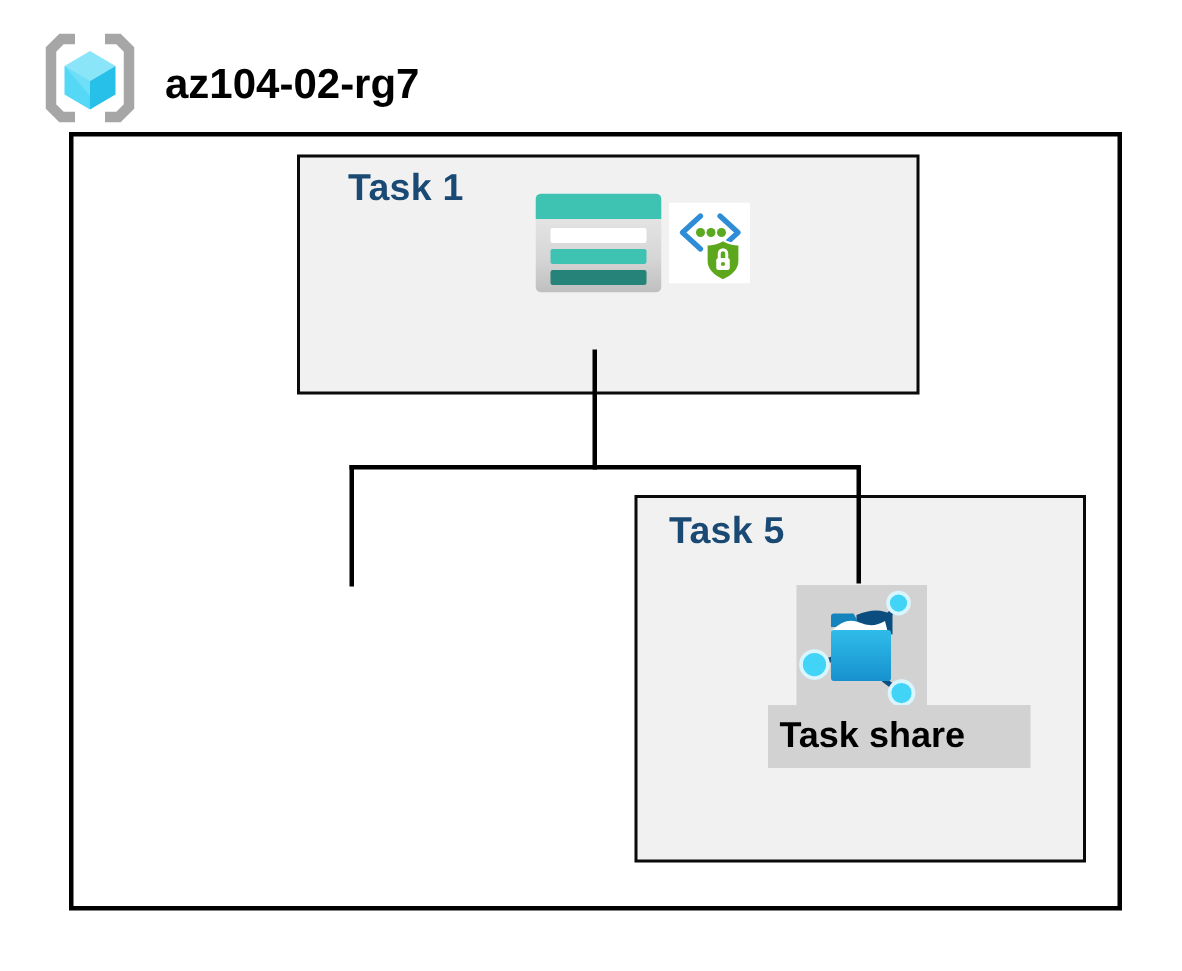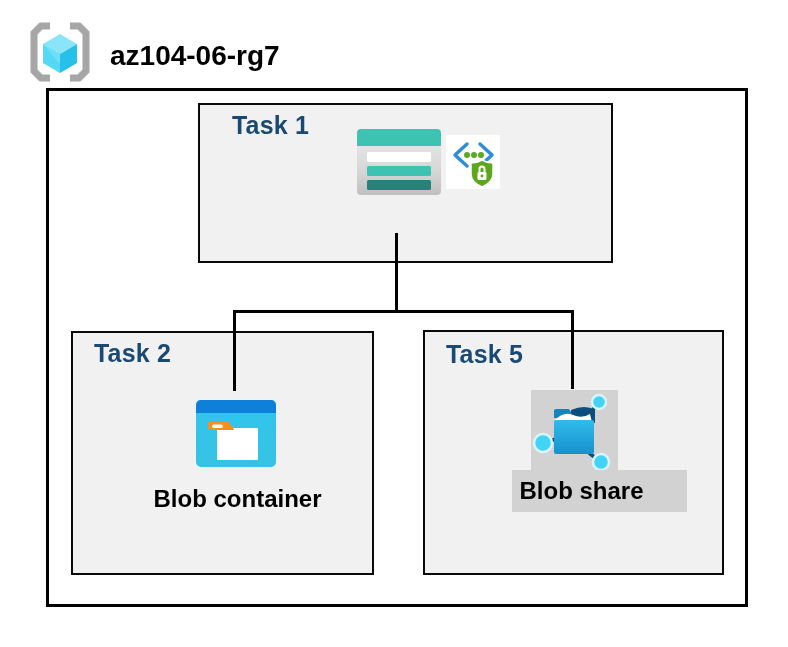--- a/index.html
+++ b/index.html
@@ -43,21 +43,21 @@
 <div id="canvas">
 
   <svg class="abs" style="left:28px; top:20px;" width="64" height="64" viewBox="0 0 64 64">
     <path d="M22 6 H13 L6 13 V51 L13 58 H22" fill="none" stroke="#a6a6a6" stroke-width="7"></path>
     <path d="M42 6 H51 L58 13 V51 L51 58 H42" fill="none" stroke="#a6a6a6" stroke-width="7"></path>
     <polygon points="32,14 49,24 32,34 15,24" fill="#8be5f9"></polygon>
     <polygon points="15,24 32,34 32,53 15,43" fill="#55d8f5"></polygon>
     <polygon points="49,24 32,34 32,53 49,43" fill="#27c0e8"></polygon>
     <polygon points="32,34 15,24 32,44" fill="#6fdef7"></polygon>
   </svg>
-  <div class="header-title">az104-06-rg7</div>
+  <div class="header-title">az104-02-rg7</div>
 
   <div class="outer-box"></div>
 
   <div class="task-box" style="left:198px; top:103px; width:415px; height:160px;padding-left:48px;">
     <div class="task-label" style="left:32px; top:6px;">Task 1</div>
 
     <svg class="abs" style="left:157px; top:24px;" width="84" height="66" viewBox="0 0 84 66">
       <defs>
         <linearGradient id="stg" x1="0" y1="0" x2="0" y2="1">
           <stop offset="0" stop-color="#ececec"></stop>
@@ -80,39 +80,20 @@
       <circle cx="28" cy="20" r="3" fill="#5ba821"></circle>
       <circle cx="35" cy="20" r="3" fill="#5ba821"></circle>
       <path d="M36 25 q5 3 11 3 v11 q0 8 -11 13 q-11 -5 -11 -13 V28 q6 0 11 -3 z" fill="#5da71d" stroke="#ffffff" stroke-width="1.5"></path>
       <rect x="31.5" y="37" width="9" height="8" rx="1.5" fill="#ffffff"></rect>
       <path d="M33.5 37 v-3 a2.5 2.5 0 0 1 5 0 v3" fill="none" stroke="#ffffff" stroke-width="2"></path>
       <circle cx="36" cy="41" r="1.4" fill="#5da71d"></circle>
     </svg>
 
   </div>
 
-  <div class="task-box" style="left:71px; top:331px; width:303px; height:244px;">
-    <div class="task-label" style="left:21px; top:6px;">Task 2</div>
-
-    <svg class="abs" style="left:123px; top:67px;" width="80" height="67" viewBox="0 0 80 67">
-      <defs>
-        <linearGradient id="blb" x1="0" y1="0" x2="0" y2="1">
-          <stop offset="0" stop-color="#30c4ee"></stop>
-          <stop offset="1" stop-color="#36c3e2"></stop>
-        </linearGradient>
-      </defs>
-      <rect x="0" y="0" width="80" height="67" rx="5" fill="url(#blb)"></rect>
-      <path d="M0 13 V5 a5 5 0 0 1 5 -5 H75 a5 5 0 0 1 5 5 V13 Z" fill="#0f80d9"></path>
-      <rect x="21" y="28" width="41" height="32" rx="1" fill="#ffffff"></rect>
-      <path d="M12 30 v-6 a2 2 0 0 1 2 -2 h17 a3 3 0 0 1 2.4 1.2 L38.5 30 Z" fill="#f78f20"></path>
-      <rect x="16" y="24.5" width="11" height="3.6" rx="1.8" fill="#ffffff"></rect>
-    </svg>
-
-    <div class="resource-label" style="top:152px; transform:translateX(15px);">Blob container</div>
-  </div>
 
   <div class="task-box" style="left:423px; top:330px; width:301px; height:245px;">
     <div class="task-label" style="left:21px; top:8px;">Task 5</div>
 
     <div class="gray-pad" style="left:106px; top:58px; width:87px; height:81px;">
 
       <svg class="abs" style="left:0; top:0;" width="87" height="81" viewBox="0 0 87 81">
         <defs>
           <linearGradient id="fsh" x1="0" y1="0" x2="0" y2="1">
             <stop offset="0" stop-color="#2fbcea"></stop>
@@ -126,21 +107,21 @@
         <path d="M23 28 v-7 a2 2 0 0 1 2 -2 h13 l5 9 z" fill="#1583bc"></path>
         <path d="M24 30 q9 -9 18 -5 q9 4 17 -1 l2 8 H24 Z" fill="#ffffff"></path>
         <rect x="23" y="30" width="40" height="34" rx="2" fill="url(#fsh)"></rect>
         <circle cx="68" cy="12" r="7" fill="#41d4f7" stroke="#d9f5fd" stroke-width="2.5"></circle>
         <circle cx="12" cy="53" r="9" fill="#41d4f7" stroke="#d9f5fd" stroke-width="2.5"></circle>
         <circle cx="70" cy="72" r="8" fill="#41d4f7" stroke="#d9f5fd" stroke-width="2.5"></circle>
       </svg>
     </div>
 
     <div class="gray-pad" style="left:87px; top:138px; width:175px; height:42px;">
-      <div class="fs-text">Blob share</div>
+      <div class="fs-text">Task share</div>
     </div>
   </div>
 
   <div class="line" style="left:395px; top:233px; width:3px; height:80px;"></div>
   <div class="line" style="left:233px; top:310px; width:341px; height:3px;"></div>
   <div class="line" style="left:233px; top:310px; width:3px; height:81px;"></div>
   <div class="line" style="left:571px; top:310px; width:3px; height:79px;"></div>
 
 </div>
 

